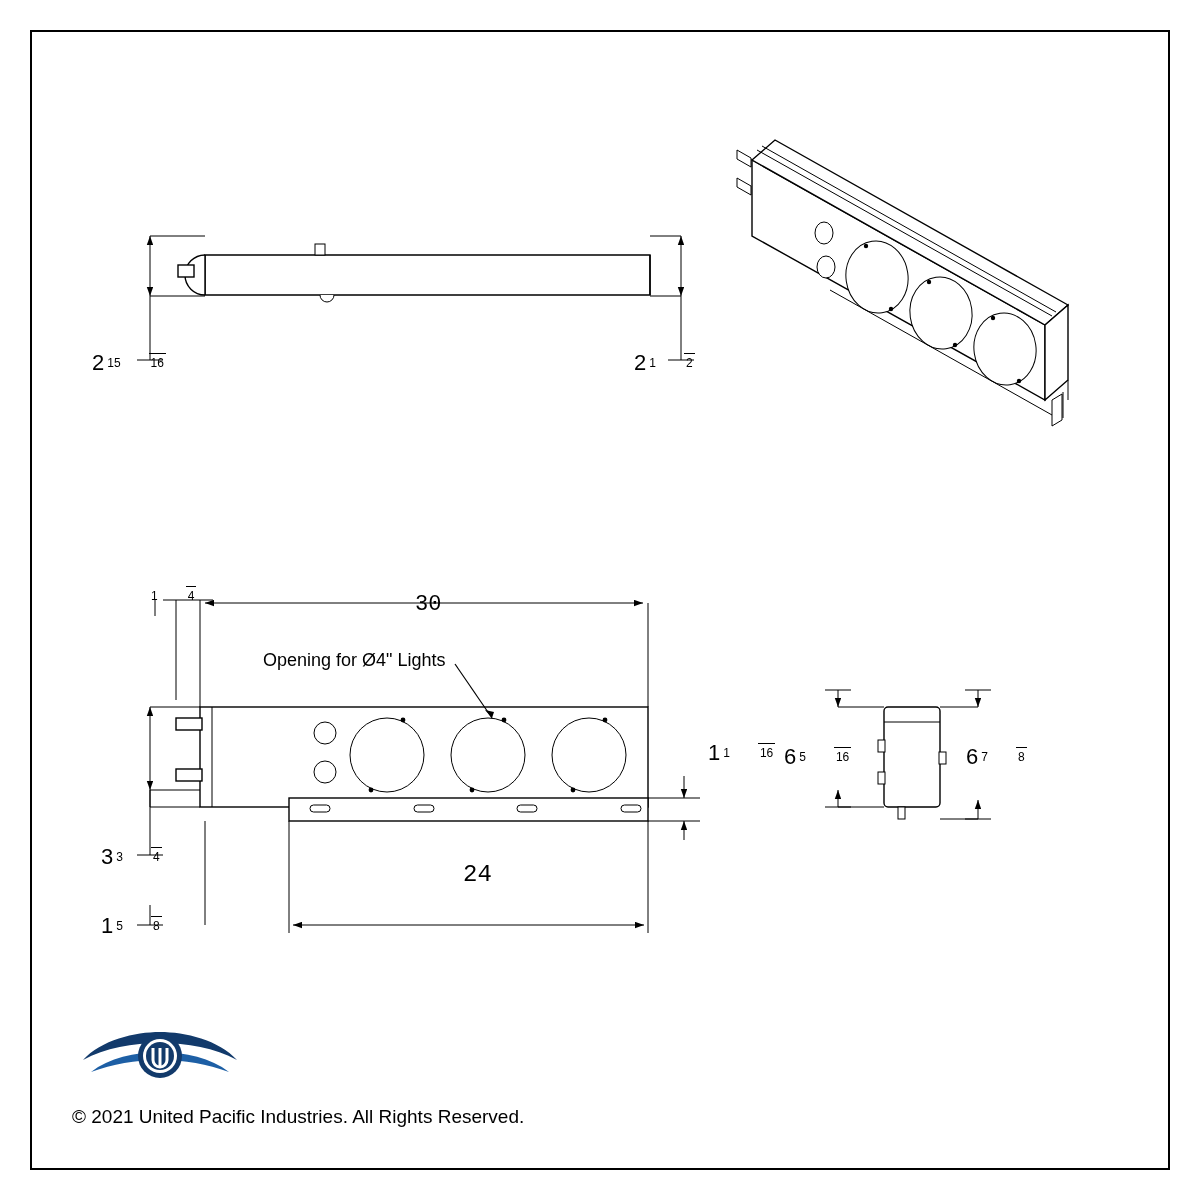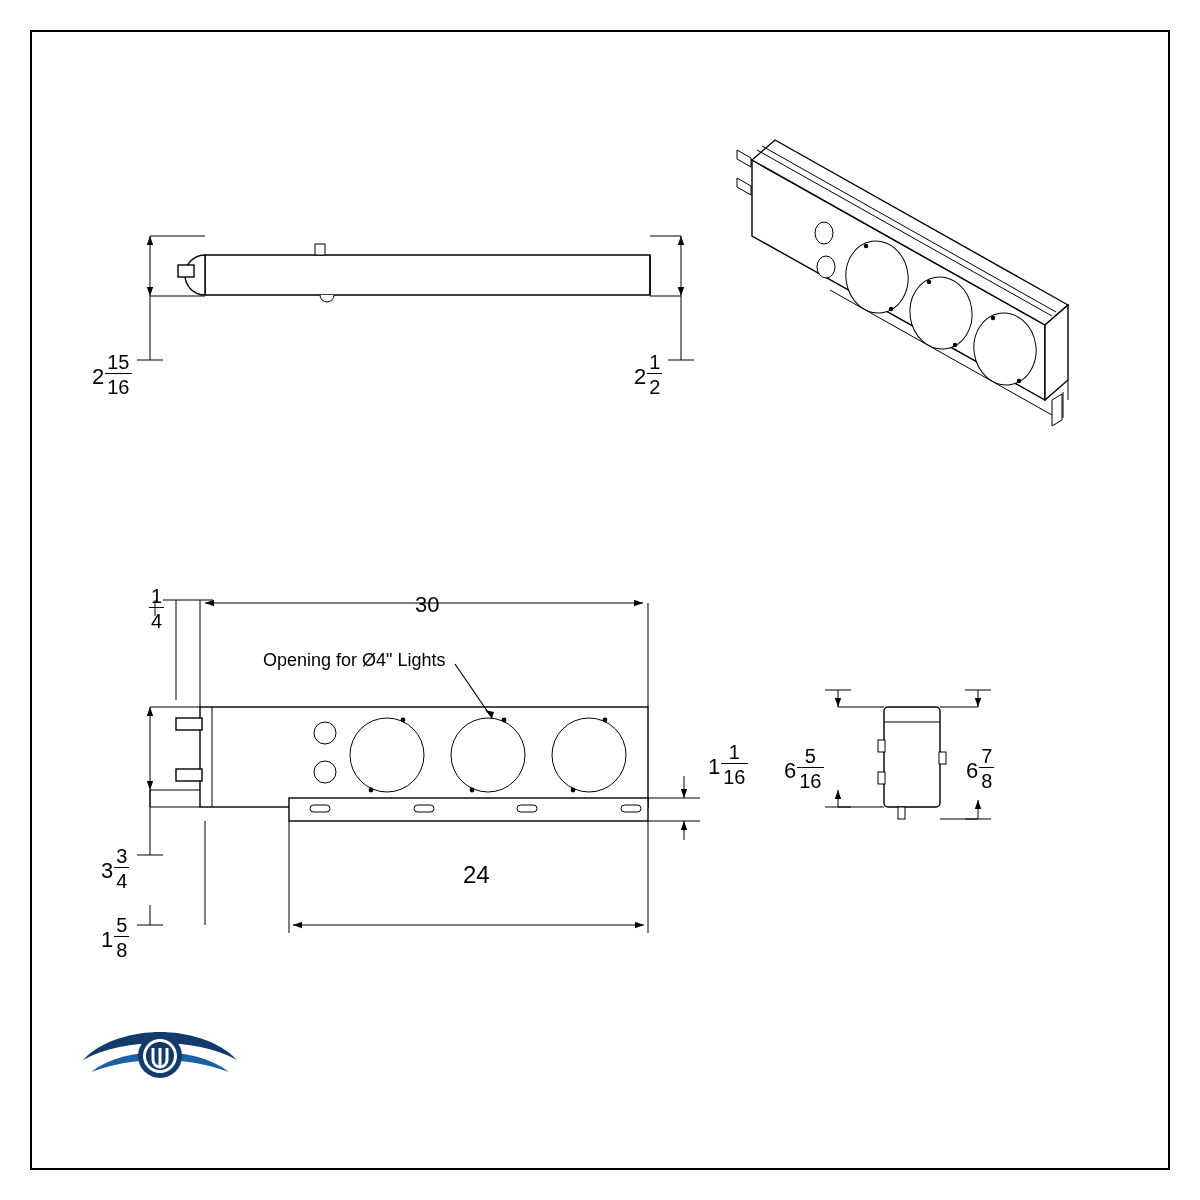--- a/index.html
+++ b/index.html
@@ -49,32 +49,32 @@
     font-size: 19px;
     line-height: 1;
     color: #000;
     white-space: nowrap;
     display: flex;
     align-items: center;
   }
   .whole { font-size: 22px; }
   .frac {
     display: inline-flex;
-    flex-direction: column;
     align-items: center;
     justify-content: center;
-    font-size: 20px;
+    font-size: 12px;
     line-height: 1.05;
     margin-left: 1px;
+    gap: 26px;
   }
   .frac .num { padding: 0 2px; }
   .frac .den { padding: 3px 2px; border-top: 1.4px solid #000; }
   .plaintxt {
     position: absolute;
-    font-family: Liberation Sans, sans-serif;
+    font-family: Liberation Mono, monospace;
     font-size: 19px;
     color: #000;
     white-space: nowrap;
   }
   .note {
     position: absolute;
     font-family: "Liberation Sans", sans-serif;
     font-size: 18px;
     color: #000;
     white-space: nowrap;
@@ -350,14 +350,15 @@
       <path d="M16,46 C34,32 60,26 85,26 C110,26 136,32 154,46 C132,38 110,34 85,34 C60,34 38,38 16,46 Z" fill="#1d5fa5"></path>
 
       <circle cx="85" cy="30" r="22" fill="#123a6b"></circle>
       <circle cx="85" cy="30" r="17" fill="#ffffff"></circle>
       <circle cx="85" cy="30" r="14" fill="#123a6b"></circle>
 
       <path d="M78,22 L78,34 a7,7 0 0 0 14,0 L92,22" stroke="#ffffff" stroke-width="3" fill="none"></path>
       <path d="M85,22 L85,40" stroke="#ffffff" stroke-width="3" fill="none"></path>
     </g>
   </svg>
+  <div id="copyright">© 2021 United Pacific Industries. All Rights Reserved.</div>
 
 </div>
 
 </body></html>

